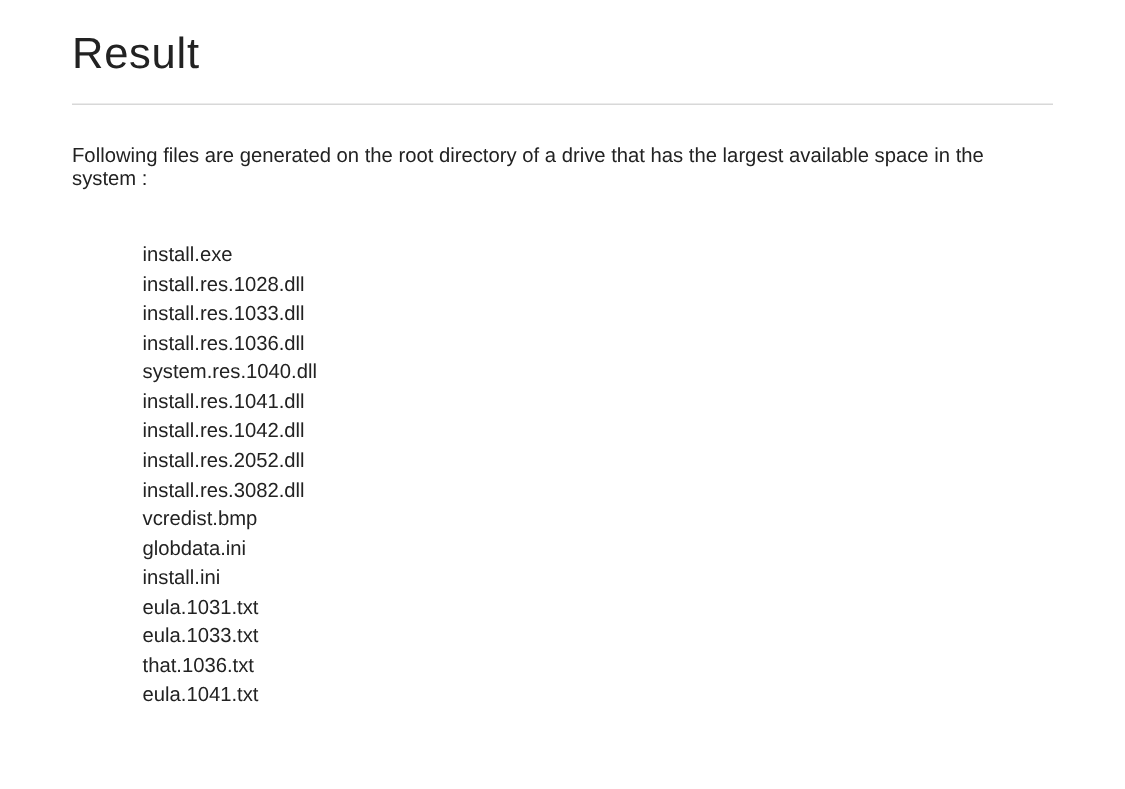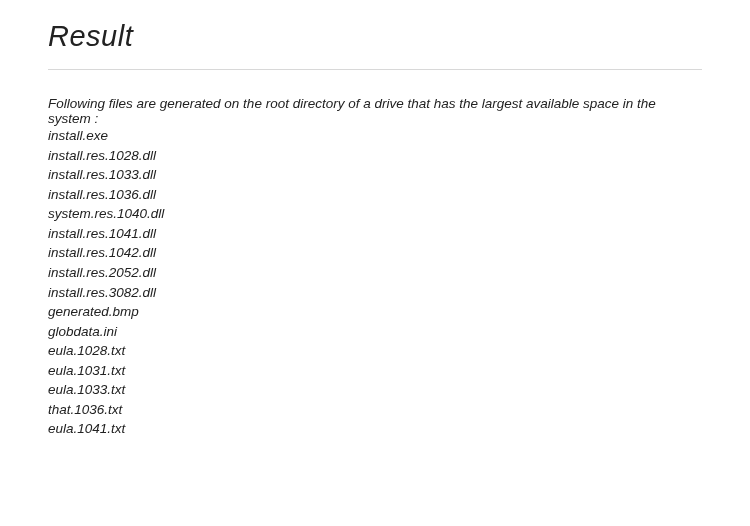--- a/index.html
+++ b/index.html
@@ -1,19 +1,18 @@
 <!DOCTYPE html>
 <html><head>
   <meta charset="utf-8">
   <style>
     * {
       margin: 0;
       padding: 0;
       box-sizing: border-box;
-      font-style: italic;
     }
     body {
       font-family: "Segoe UI", Arial, sans-serif;
       background: #ffffff;
       color: #222;
       padding: 20px 48px 10px 48px;
       width: 750px;
     }
     h2.result-heading {
       font-weight: 300;
@@ -23,46 +22,48 @@
       letter-spacing: 0.5px;
     }
     hr.divider {
       border: none;
       border-top: 1px solid #d8d8d8;
       margin-bottom: 26px;
     }
     .description {
       font-size: 13.5px;
       color: #222;
+      margin-bottom: 34px;
     }
     .file-list {
       font-size: 13.5px;
       color: #222;
       line-height: 1.45;
     }
     .file-list div {
       white-space: nowrap;
+      margin-left: 47px;
     }
   </style>
 </head>
 <body>
 
 <h2 class="result-heading">Result</h2>
 <hr class="divider">
 <p class="description">Following files are generated on the root directory of a drive that has the largest available space in the system :</p>
 <div class="file-list">
     <div>install.exe</div>
     <div>install.res.1028.dll</div>
     <div>install.res.1033.dll</div>
     <div>install.res.1036.dll</div>
     <div>system.res.1040.dll</div>
     <div>install.res.1041.dll</div>
     <div>install.res.1042.dll</div>
     <div>install.res.2052.dll</div>
     <div>install.res.3082.dll</div>
-    <div>generated.bmp</div>
+    <div>vcredist.bmp</div>
     <div>globdata.ini</div>
-    <div>eula.1028.txt</div>
+    <div>install.ini</div>
     <div>eula.1031.txt</div>
     <div>eula.1033.txt</div>
     <div>that.1036.txt</div>
     <div>eula.1041.txt</div>
   </div>
 
 </body></html>

